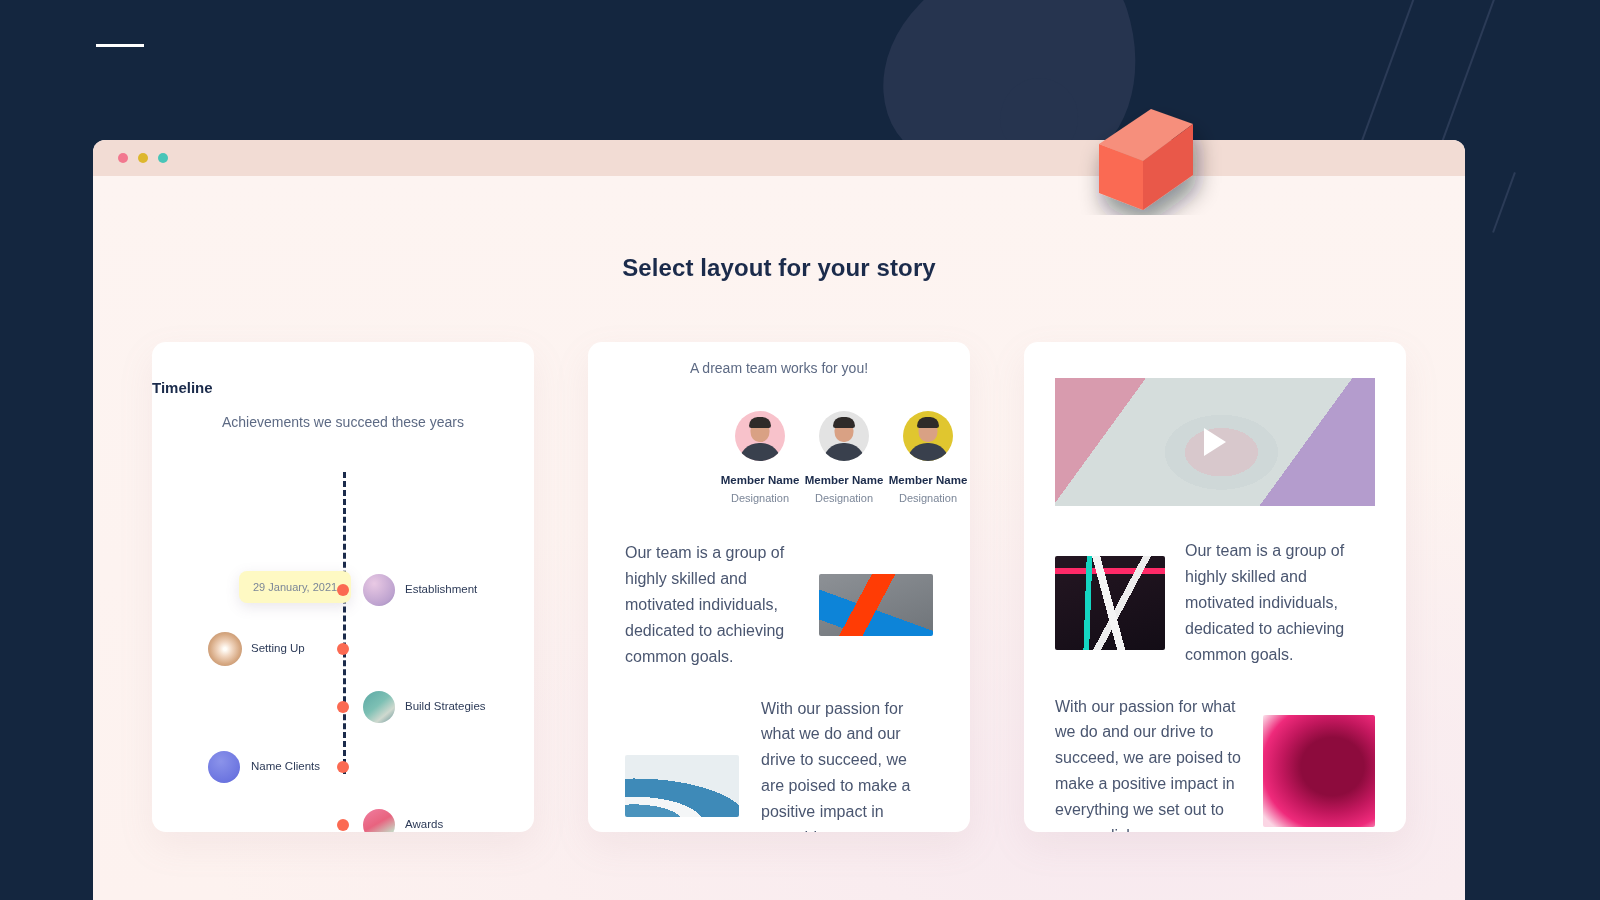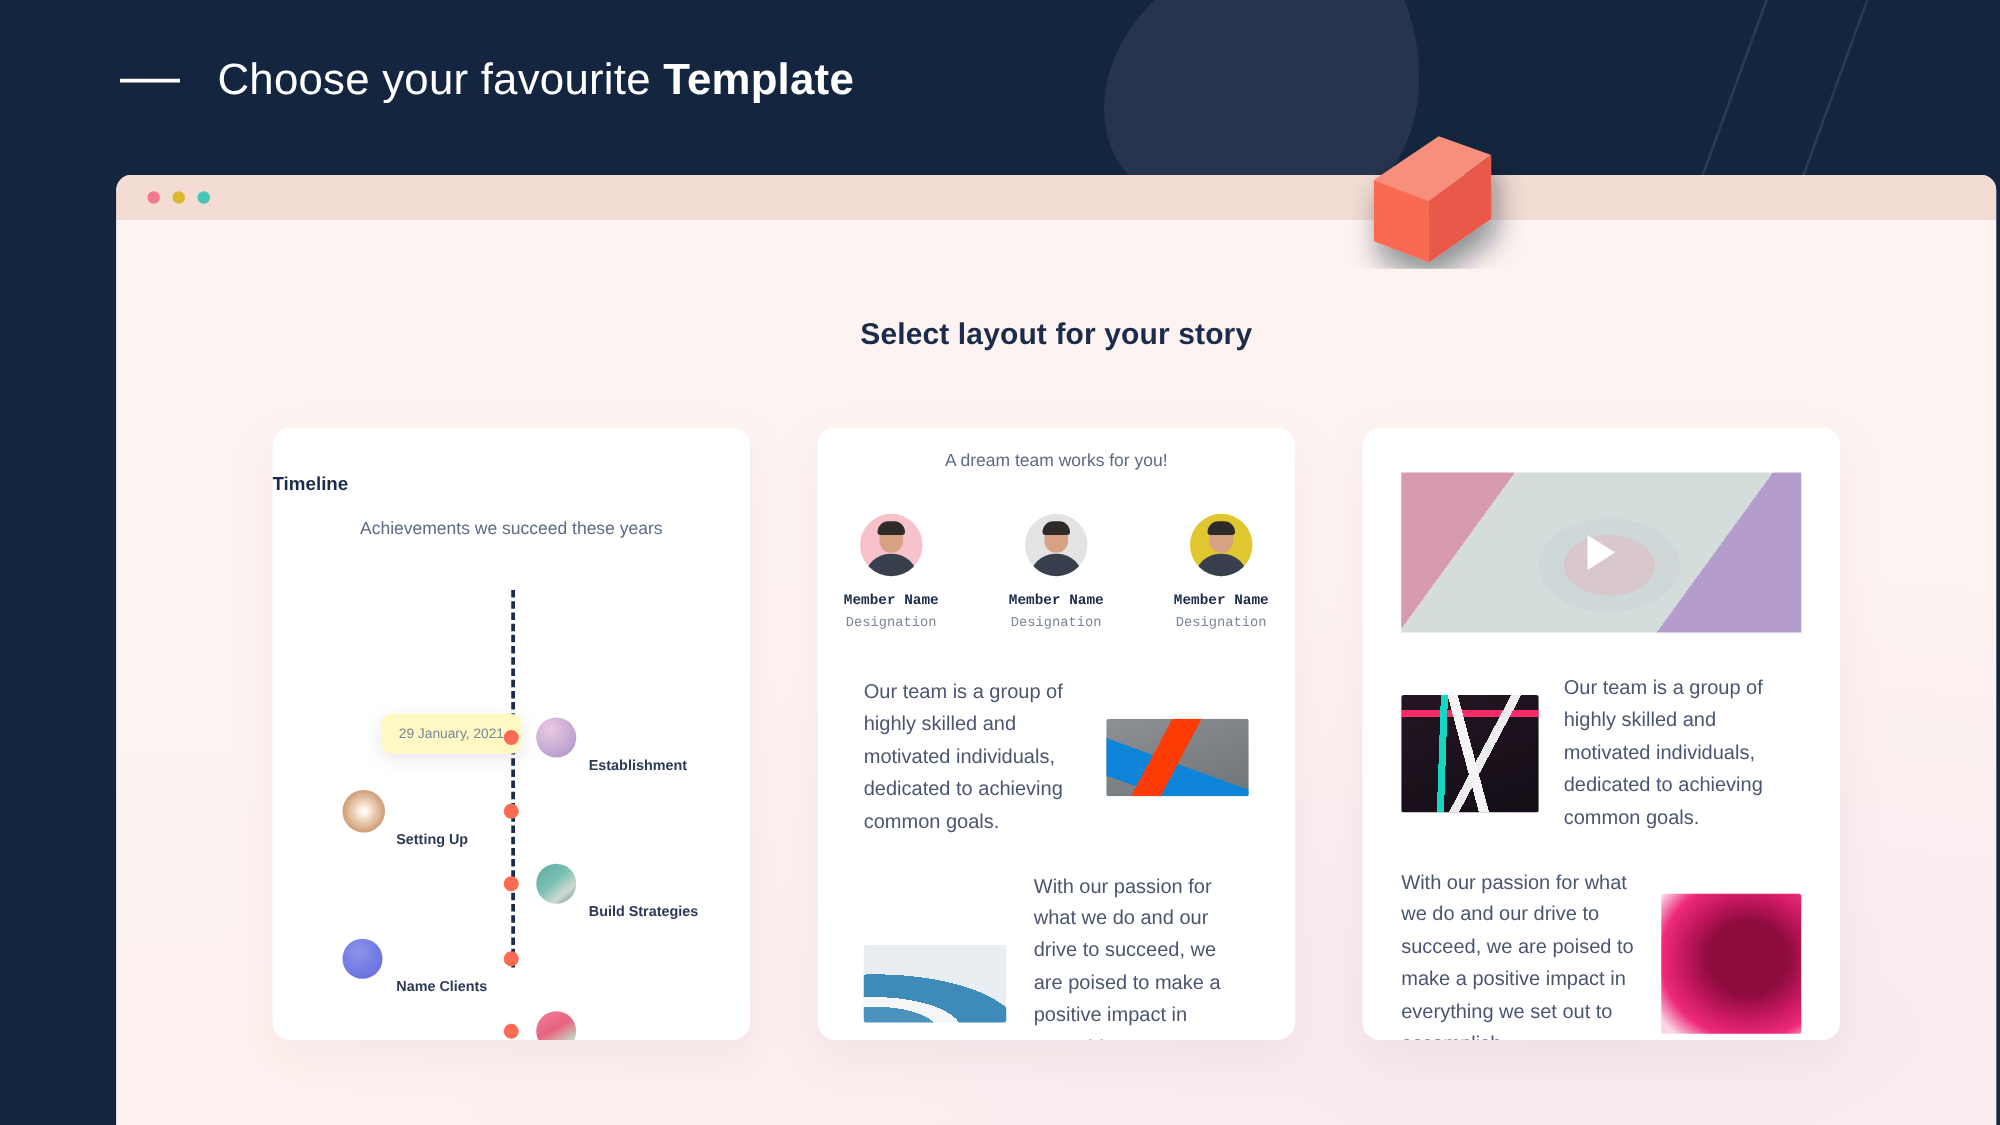--- a/index.html
+++ b/index.html
@@ -49,21 +49,21 @@
     font-weight: 300;
     letter-spacing: .2px;
     white-space: nowrap;
   }
   .headline h1 b { font-weight: 700; }
 
   
   .browser {
     position: absolute;
     left: 93px; top: 140px;
-    width: 1504px; height: 760px;
+    width: 1372px; height: 760px;
     border-radius: 12px 12px 0 0;
     overflow: hidden;
     background: #fdf4f1;
   }
   .titlebar {
     height: 36px;
     background: #f2dcd4;
     display: flex; align-items: center;
     padding-left: 25px; gap: 10px;
   }
@@ -132,23 +132,22 @@
   }
   .tl-avatar {
     position: absolute;
     width: 32px; height: 32px; border-radius: 50%;
     overflow: hidden;
   }
   .tl-label {
     position: absolute;
     color: #2c3a57;
     font-size: 11.5px;
-    font-weight: 700;
+    font-weight: 400;
     white-space: nowrap;
-    margin-top: 24px;
   }
   .date-chip {
     position: absolute;
     left: 87px; top: 107px;
     background: #fef9c3;
     border-radius: 8px;
     box-shadow: 0 4px 14px rgba(120,100,130,.16);
     padding: 10px 14px;
     color: #7b8698;
     font-size: 11px;
@@ -156,21 +155,21 @@
   }
 
   
   .art-purple  { background: radial-gradient(circle at 35% 30%, #e9c9e4, #bda2cf 70%, #8d7fae); }
   .art-copper  { background: radial-gradient(circle at 50% 50%, #fffdf8 6%, #f1d6c0 30%, #d6a882 62%, #b3835f); }
   .art-teal    { background: linear-gradient(140deg, #5ba8a4 0%, #7dc0b4 45%, #cfd9cf 72%, #5d8f93 100%); }
   .art-blue    { background: radial-gradient(circle at 40% 32%, #8b93ea, #6c75e0 70%, #5a62d4); }
   .art-pink    { background: linear-gradient(150deg, #f07fa0 0%, #e8637f 45%, #c7d4c2 78%, #b4476a 100%); }
 
   
-  .members { display: flex; justify-content: center; gap: 48px; margin-top: 35px; font-family: Liberation Mono, monospace; }
+  .members { display: flex; justify-content: flex-end; margin-top: 35px; }
   .member { width: 84px; text-align: center; }
   .m-photo {
     width: 50px; height: 50px; border-radius: 50%;
     margin: 0 auto; position: relative; overflow: hidden;
   }
   .m-photo.bg-pink   { background: #f8c2cb; }
   .m-photo.bg-gray   { background: #e3e3e3; }
   .m-photo.bg-yellow { background: #e0c62f; }
   .m-photo .torso {
     position: absolute; left: 50%; bottom: -10px;
@@ -253,21 +252,20 @@
 <div class="backdrop">
   <div class="blob"></div>
   <div class="blob2"></div>
   <div class="streak a"></div>
   <div class="streak b"></div>
   <div class="streak c"></div>
 </div>
 
 <div class="headline">
   <span class="rule"></span>
-  <h1><span>Choose your favourite </span><b>Template</b></h1>
 </div>
 
 <div class="browser">
 
   <div class="titlebar">
     <span class="dot red"></span>
     <span class="dot yellow"></span>
     <span class="dot green"></span>
   </div>
 

